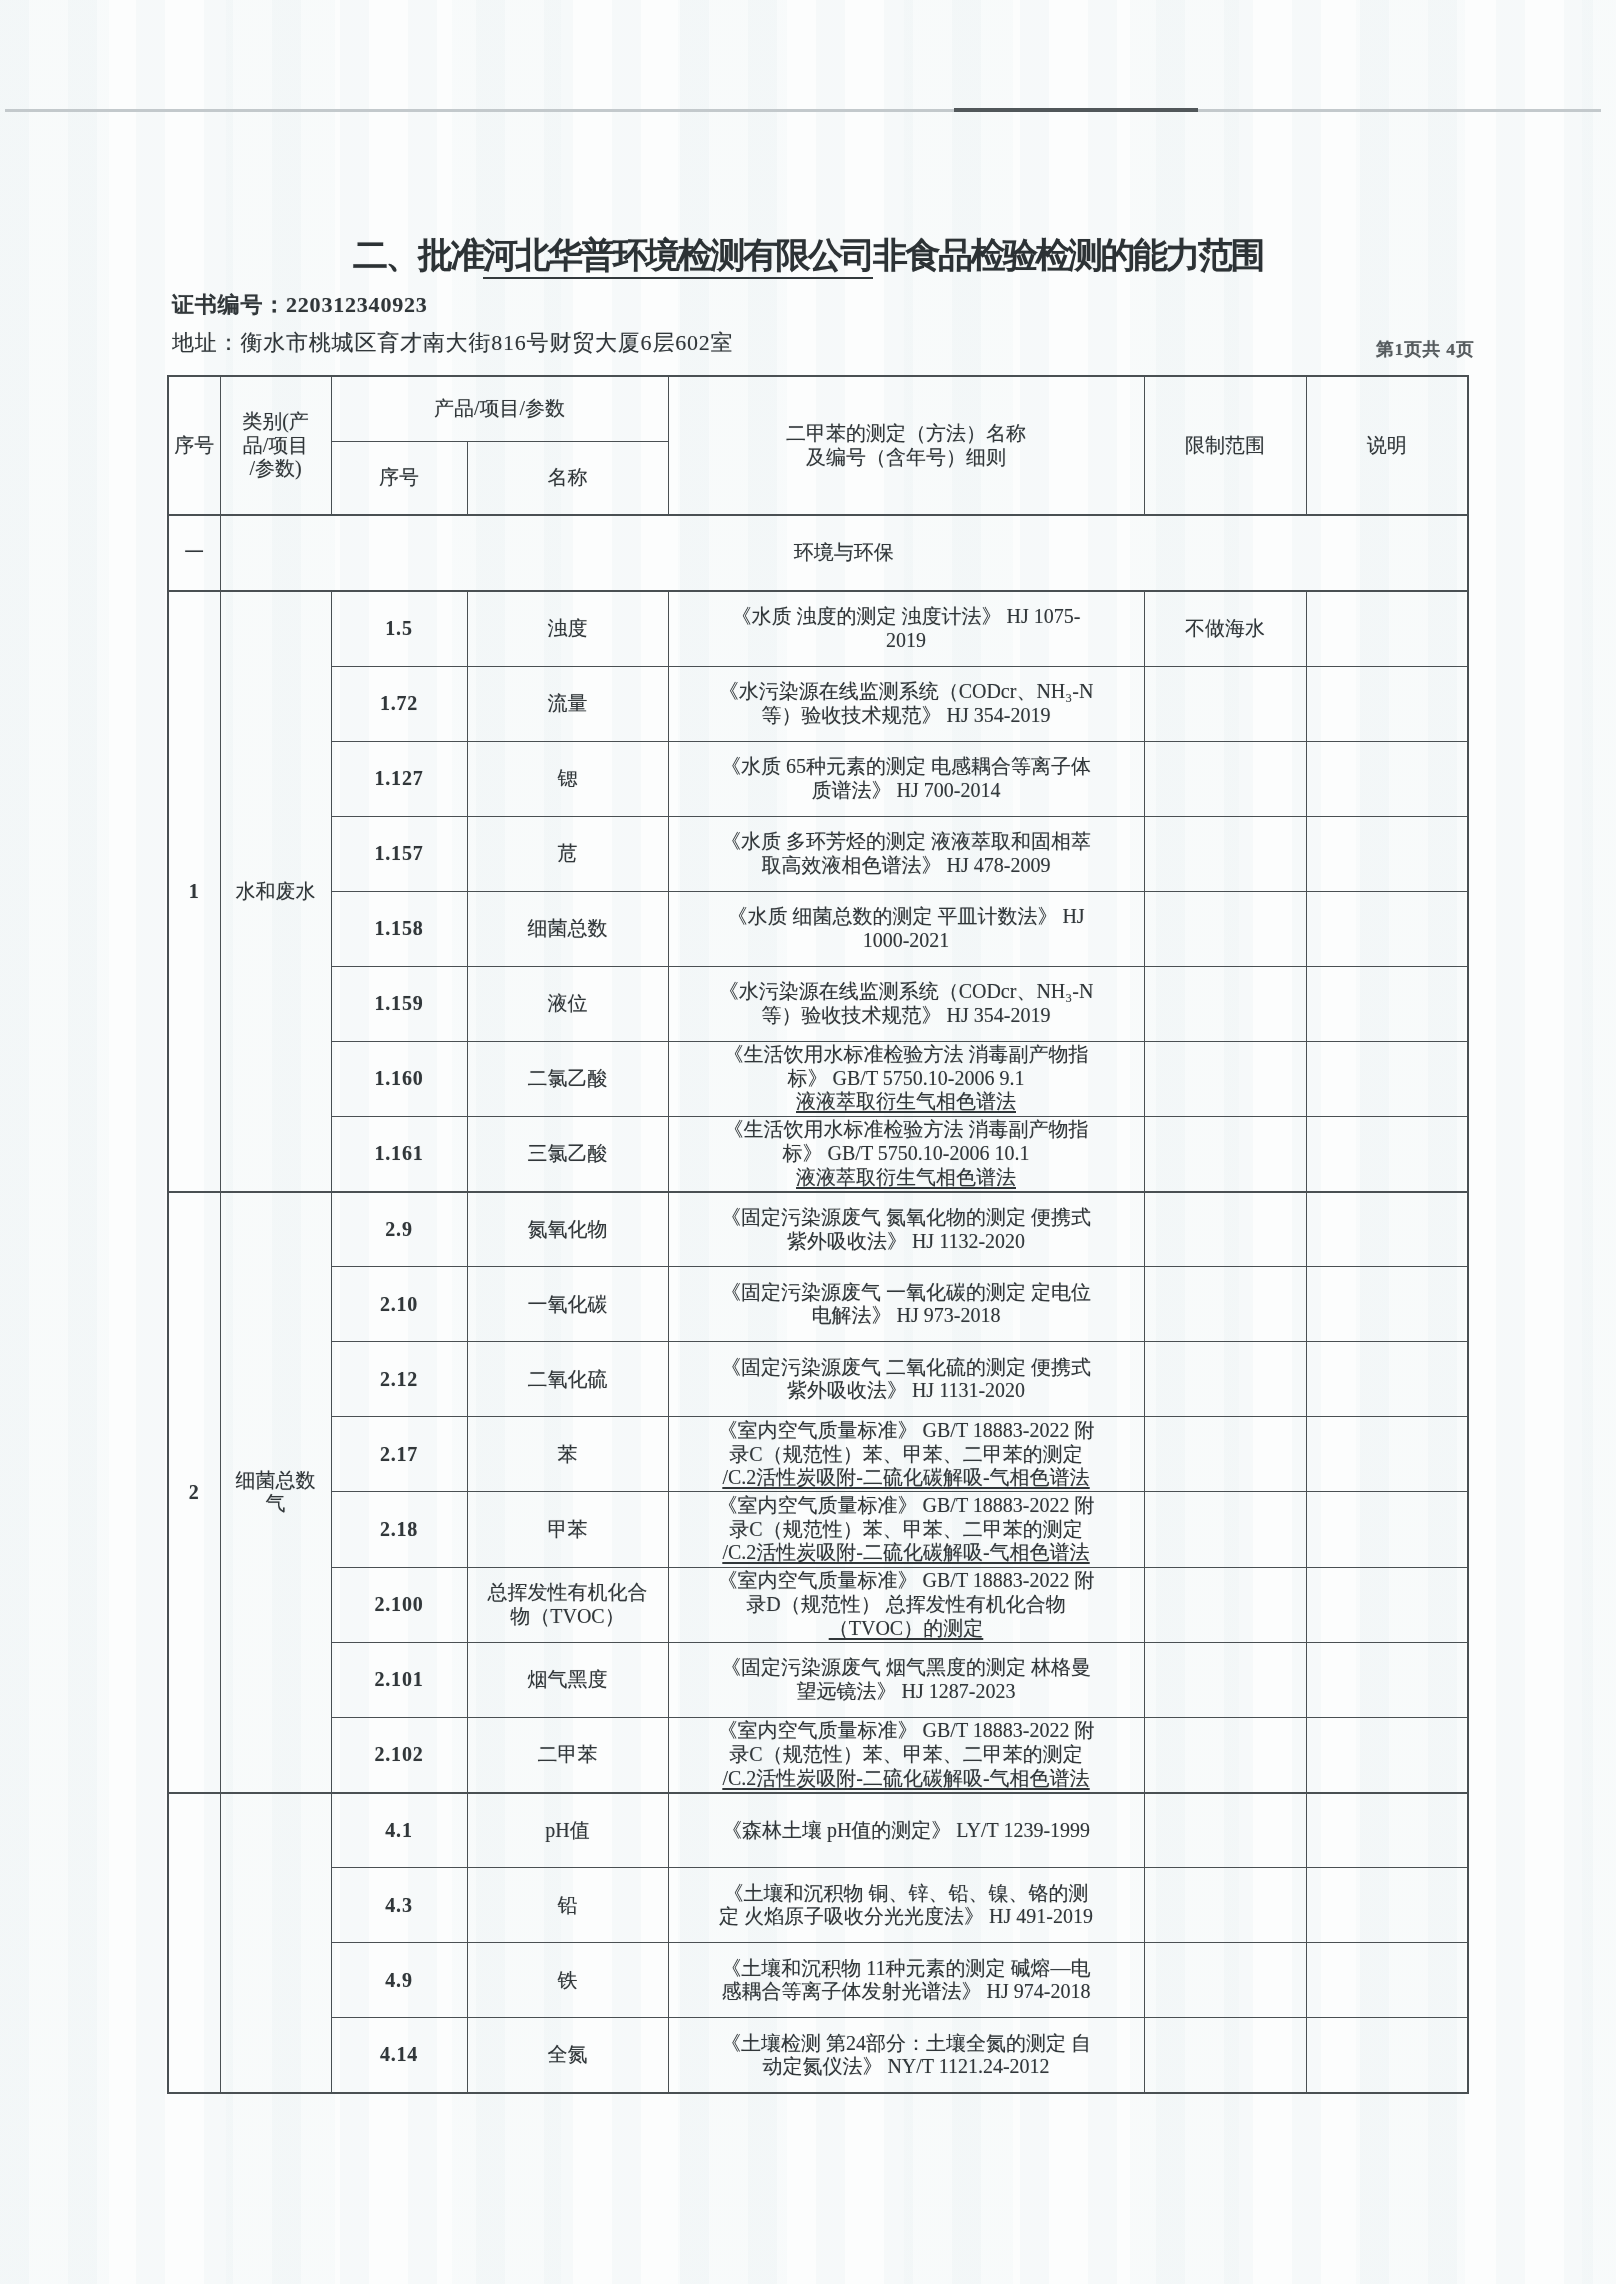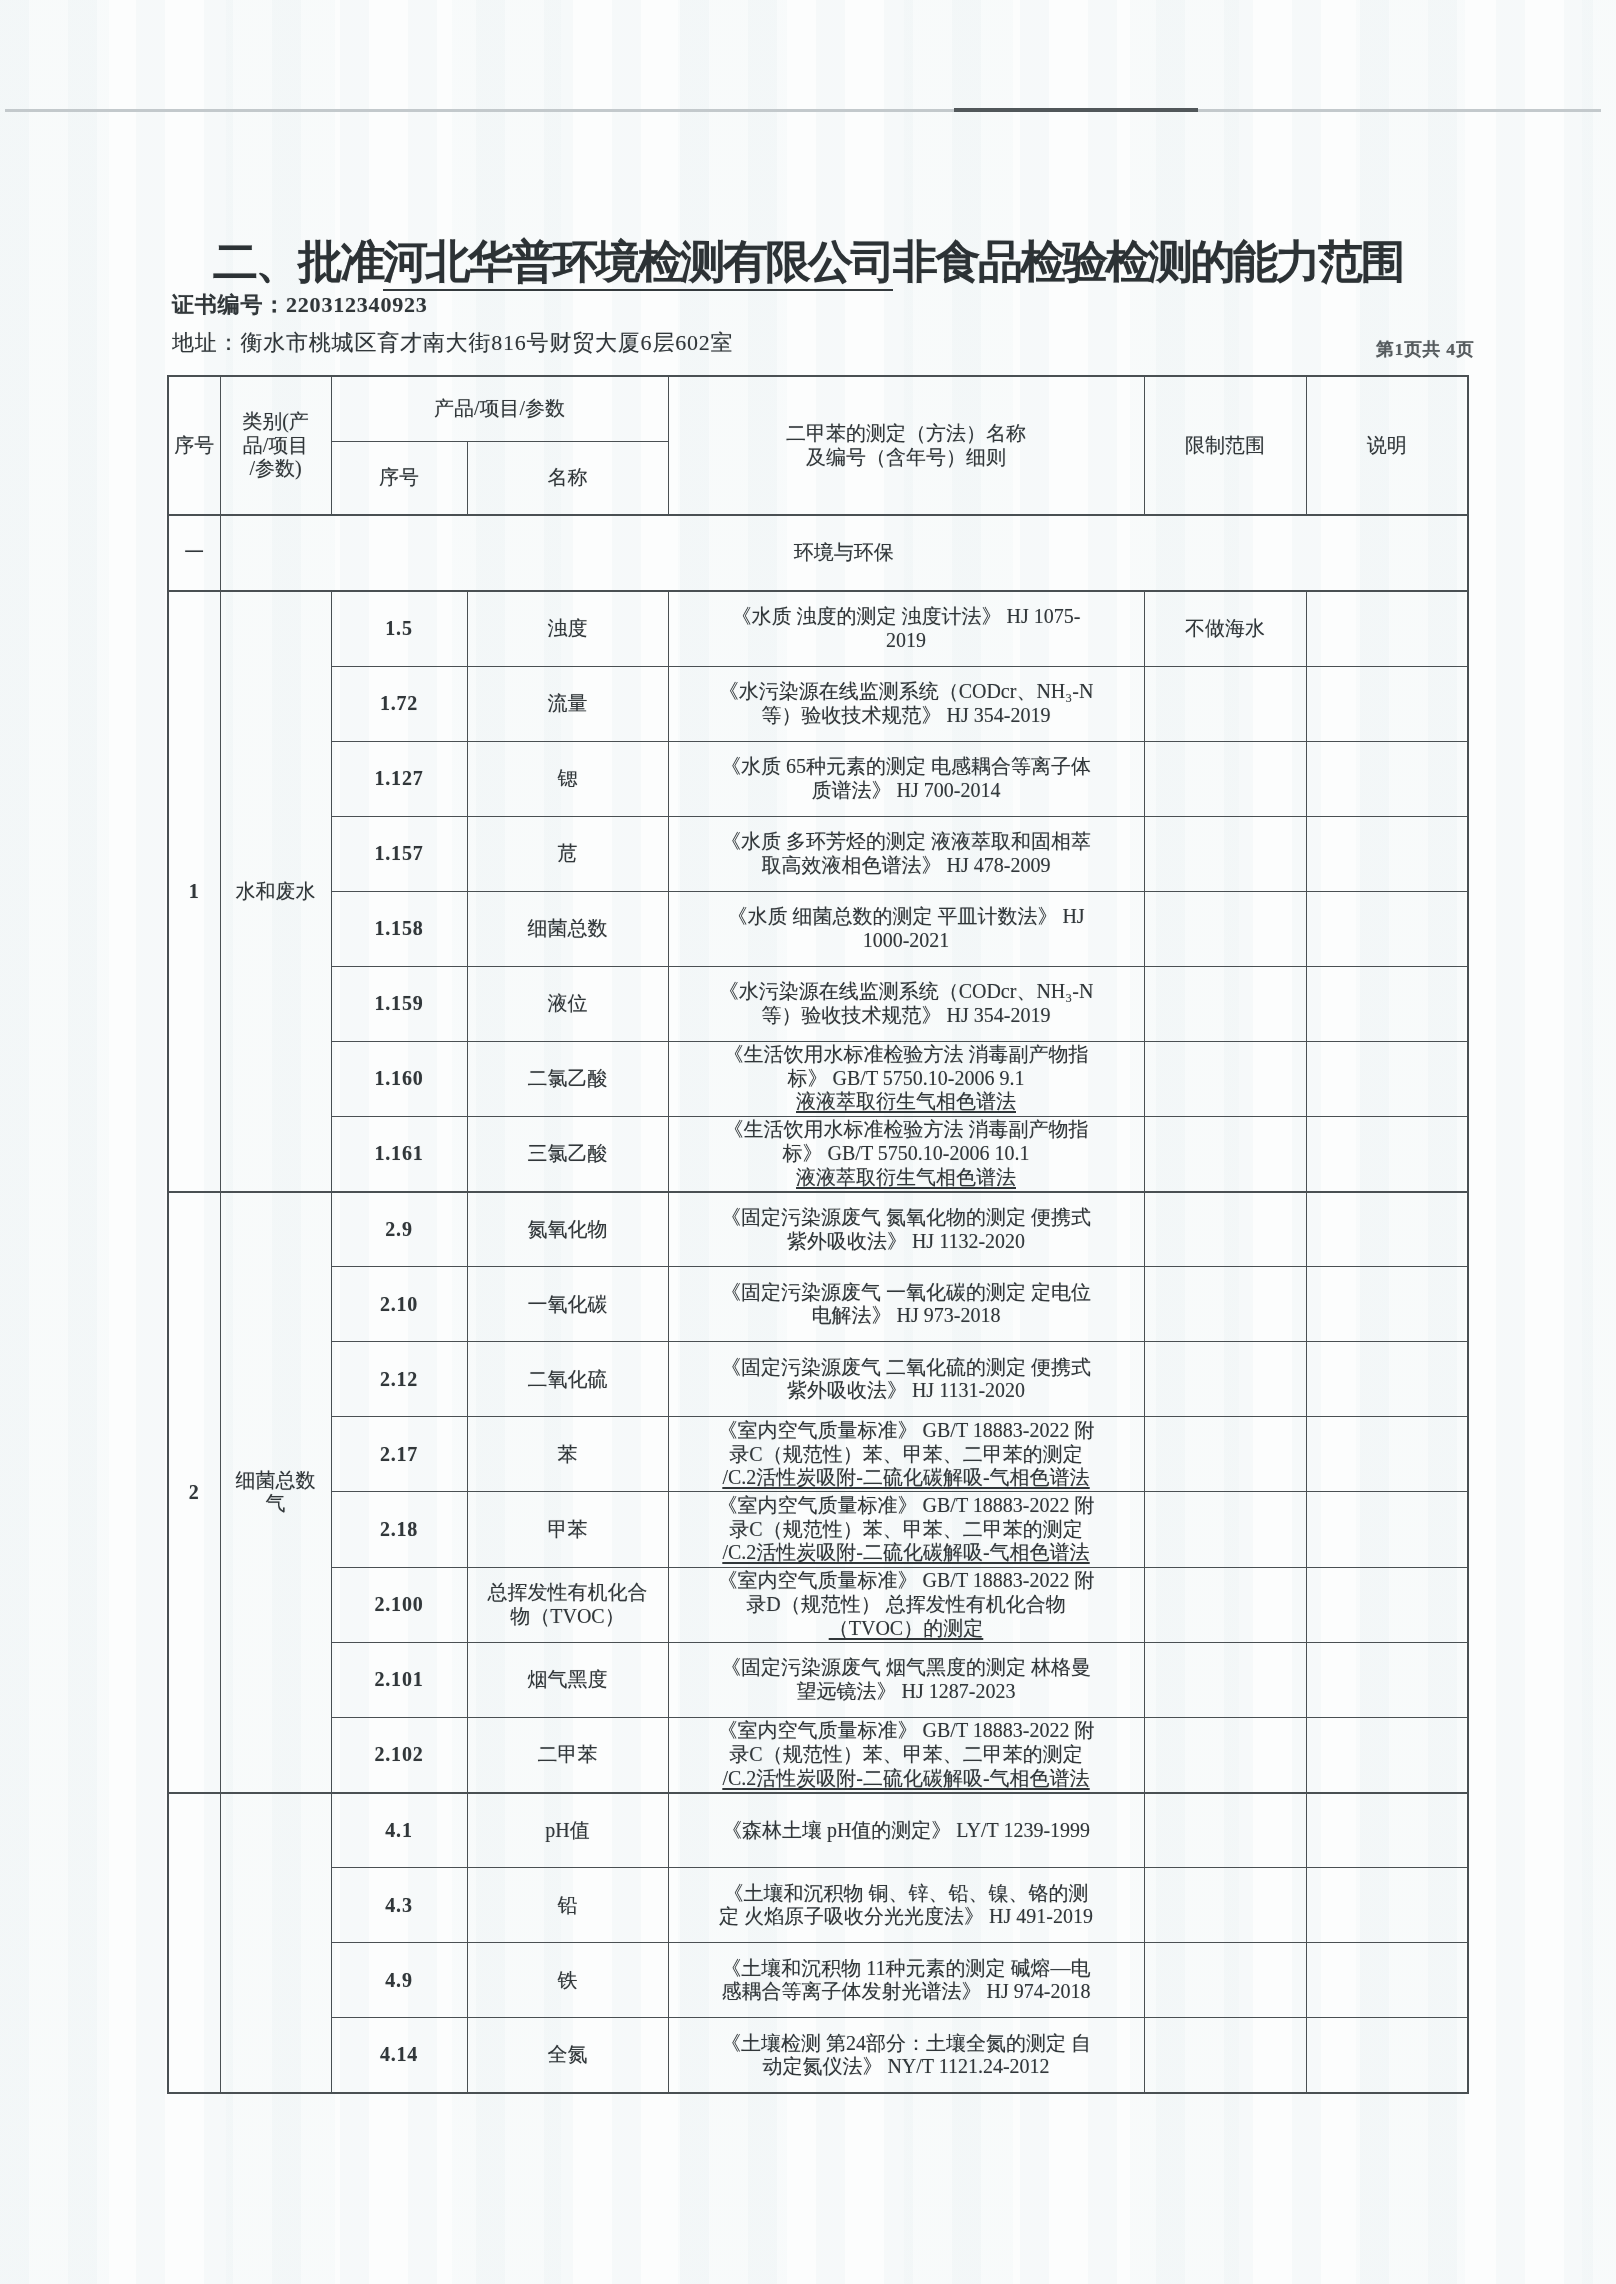--- a/index.html
+++ b/index.html
@@ -28,21 +28,21 @@
     position:absolute;left:5px;top:109px;width:1596px;height:2.5px;
     background:var(--divider-light);
   }
   .scan-line-dark{
     position:absolute;left:954px;top:108px;width:244px;height:4.2px;
     background:var(--divider-dark);
   }
   .doc-title{
     position:absolute;left:0;top:232px;width:1616px;
     text-align:center;
-    font-size:45px;font-weight:700;letter-spacing:-2.5px;
+    font-size:35px;font-weight:700;letter-spacing:-2.5px;
     color:#2c3235;
     white-space:nowrap;
   }
   .doc-title .company{
     border-bottom:2.5px solid #343a3d;
     padding-bottom:1.7px;
   }
   .cert-line{
     position:absolute;left:172px;top:290px;
     font-size:22px;font-weight:700;letter-spacing:0.8px;

